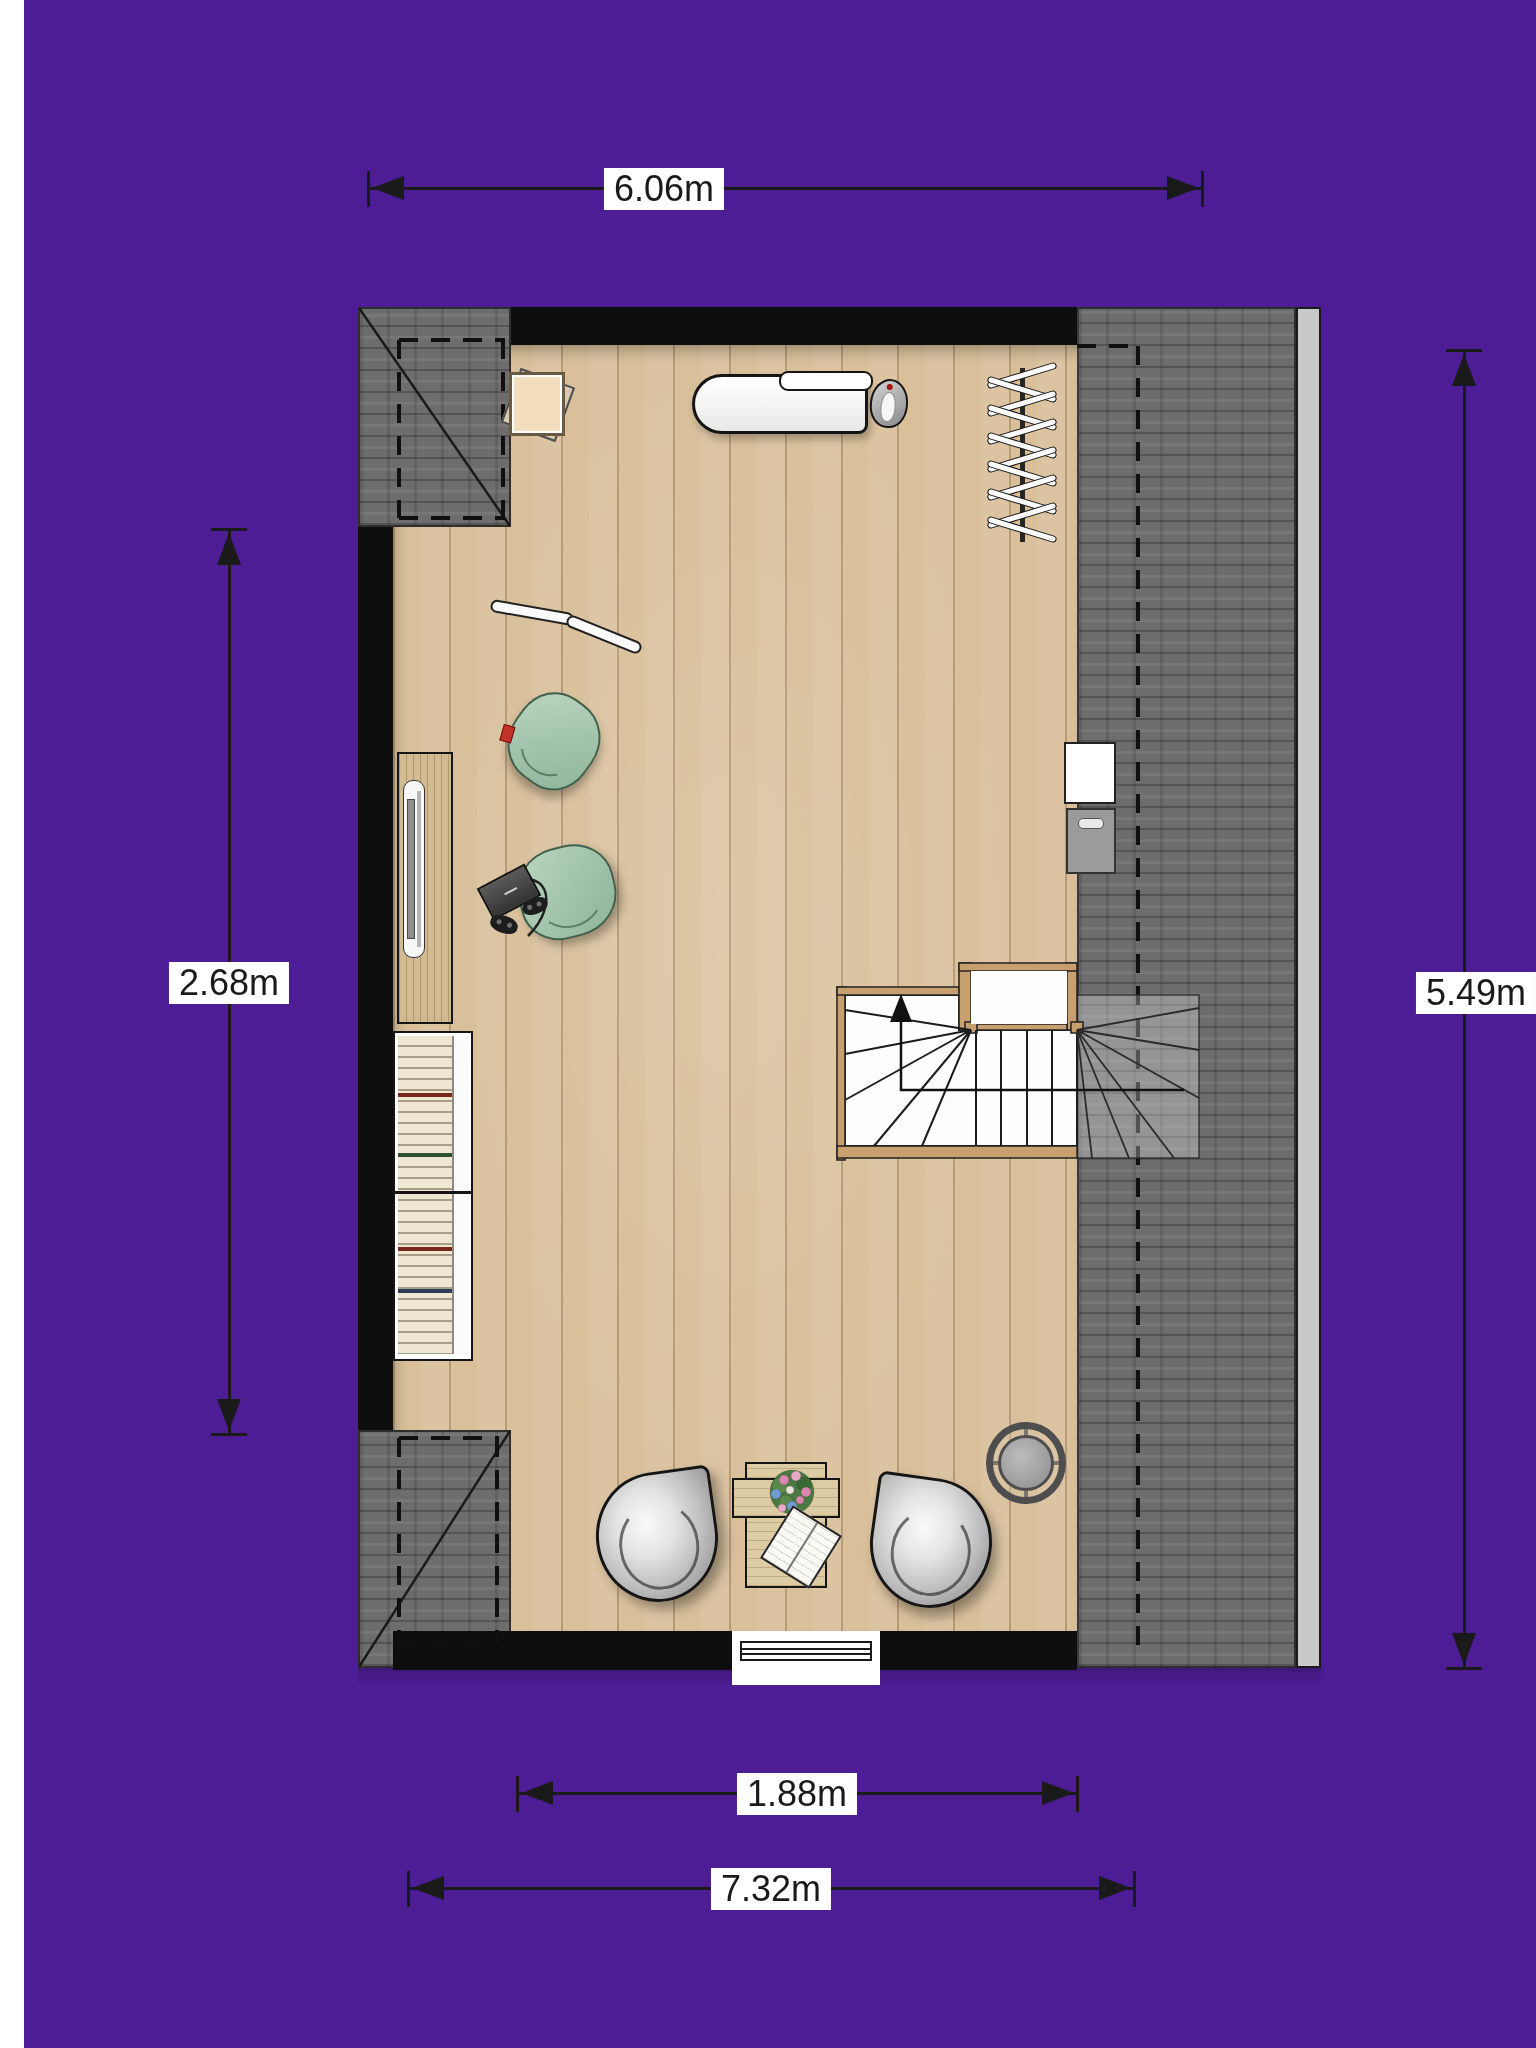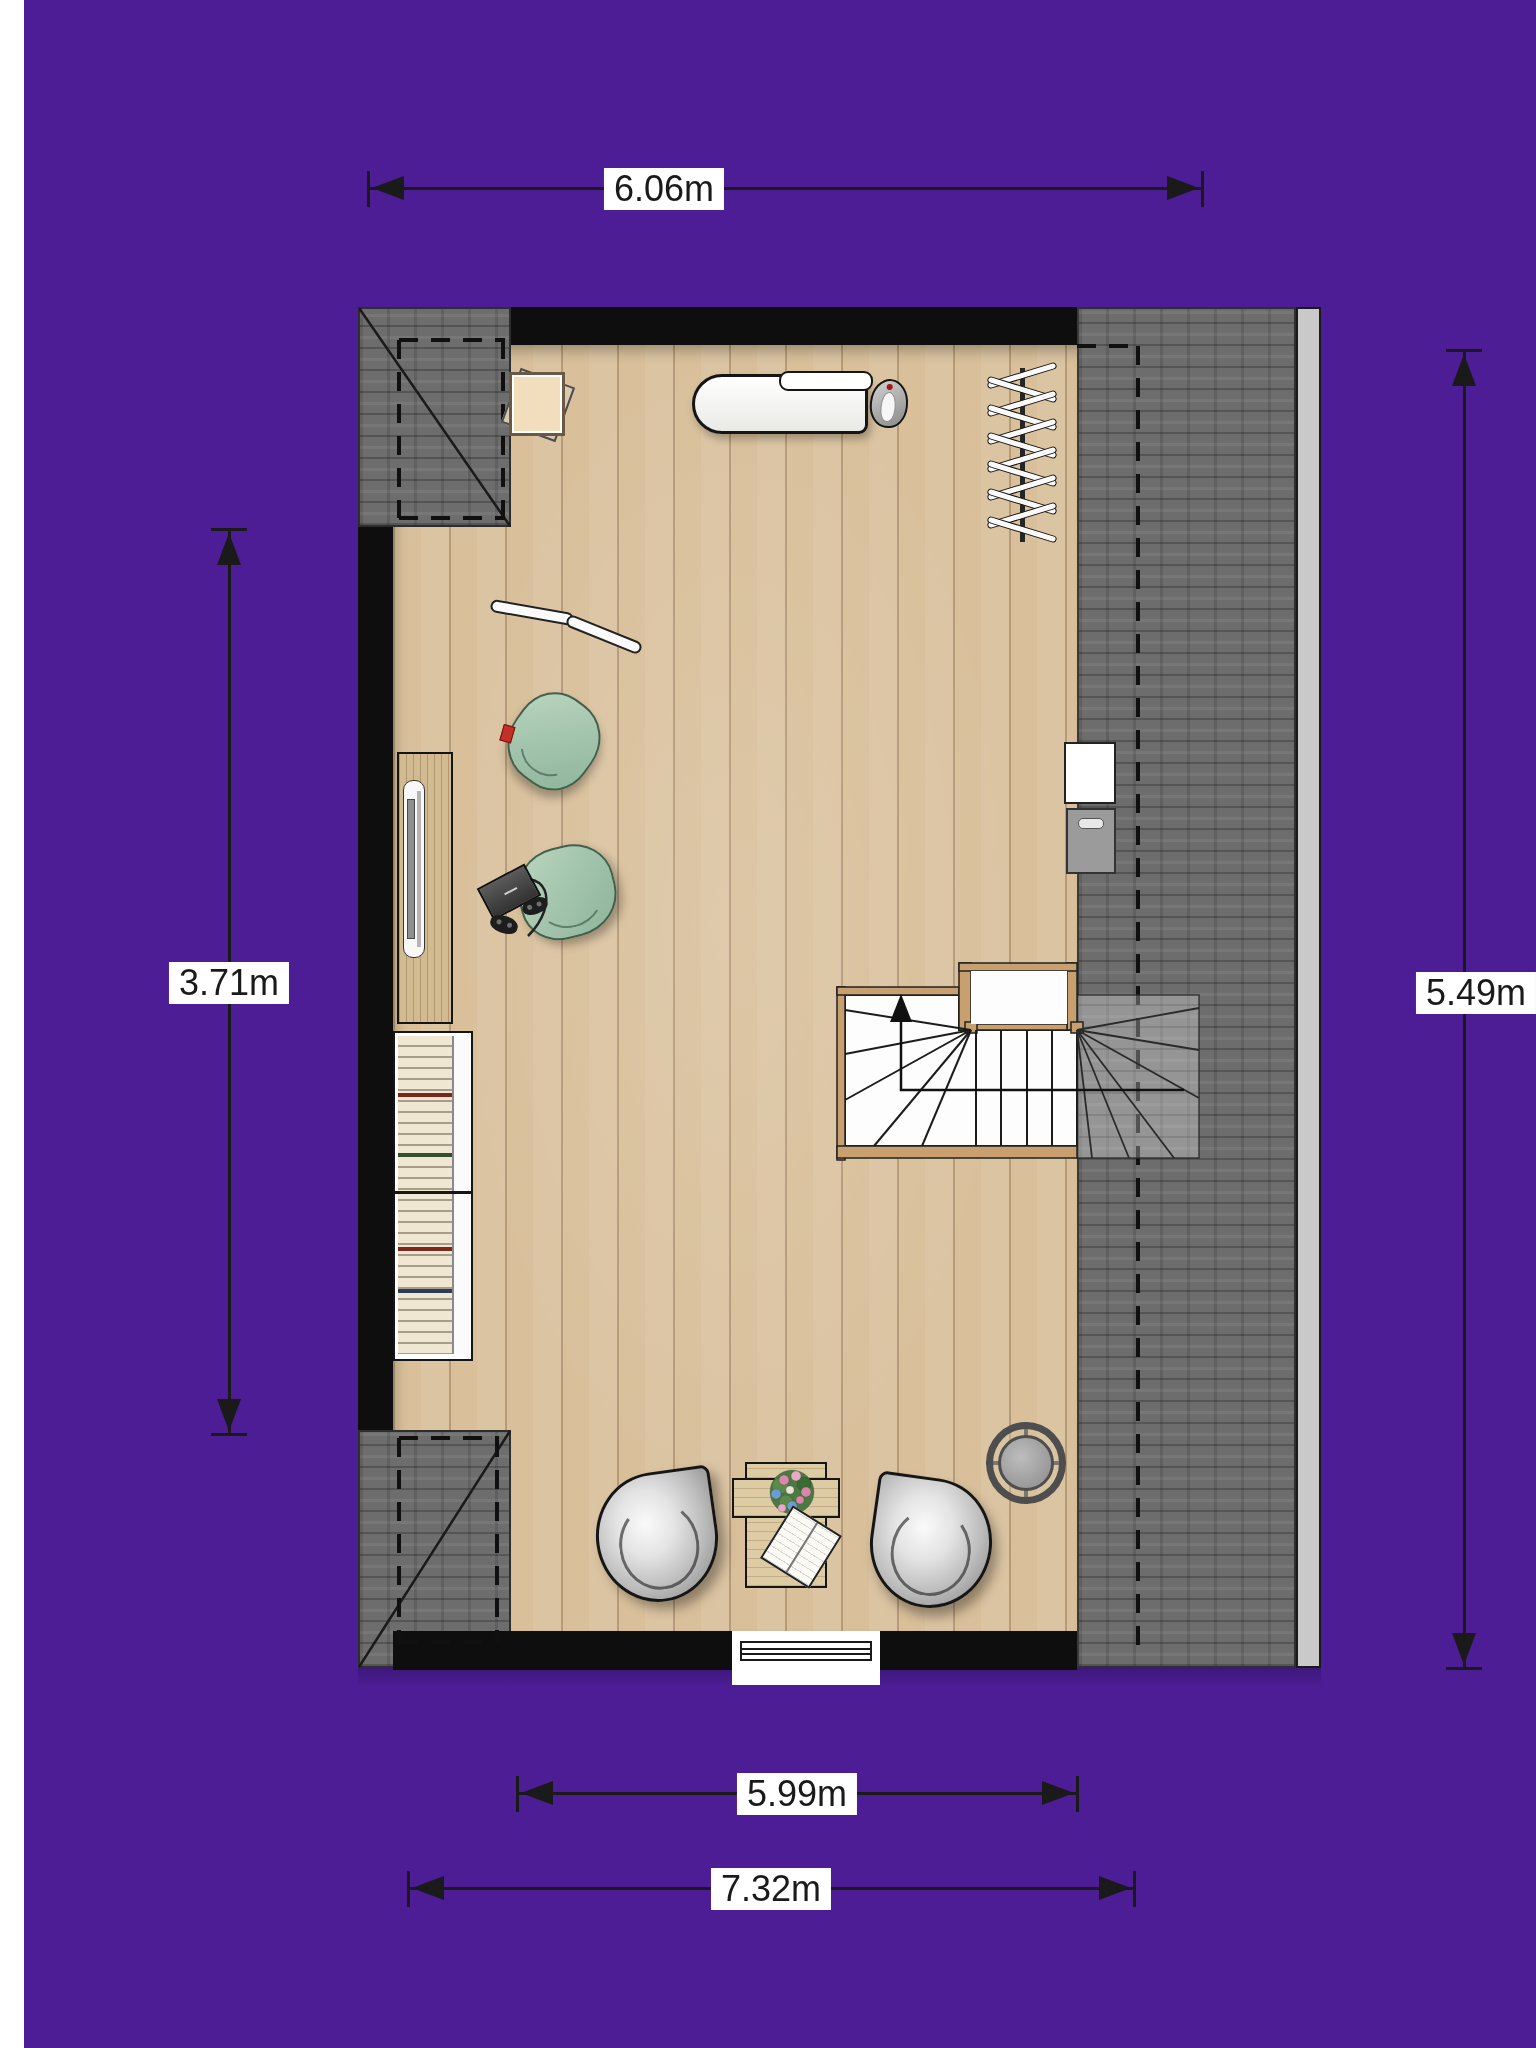--- a/index.html
+++ b/index.html
@@ -274,35 +274,35 @@
   <div class="abs tri" style="left:348px;top:176px;border-right:32px solid #1a1a1a;border-top:12px solid transparent;border-bottom:12px solid transparent;"></div>
   <div class="abs tick" style="left:1177px;top:171px;width:3px;height:36px;"></div>
   <div class="abs tri" style="left:1143px;top:176px;border-left:32px solid #1a1a1a;border-top:12px solid transparent;border-bottom:12px solid transparent;"></div>
   <div class="abs dim-label" style="left:640px;top:189px;">6.06m</div>
 
   <div class="abs dim" style="left:204px;top:530px;width:3px;height:904px;"></div>
   <div class="abs tick" style="left:187px;top:528px;width:36px;height:3px;"></div>
   <div class="abs tri" style="left:193px;top:533px;border-bottom:32px solid #1a1a1a;border-left:12px solid transparent;border-right:12px solid transparent;"></div>
   <div class="abs tick" style="left:187px;top:1433px;width:36px;height:3px;"></div>
   <div class="abs tri" style="left:193px;top:1399px;border-top:32px solid #1a1a1a;border-left:12px solid transparent;border-right:12px solid transparent;"></div>
-  <div class="abs dim-label" style="left:205px;top:983px;">3.71m</div>
+  <div class="abs dim-label" style="left:205px;top:983px;">2.68m</div>
 
   <div class="abs dim" style="left:1439px;top:351px;width:3px;height:1317px;"></div>
   <div class="abs tick" style="left:1422px;top:349px;width:36px;height:3px;"></div>
   <div class="abs tri" style="left:1428px;top:354px;border-bottom:32px solid #1a1a1a;border-left:12px solid transparent;border-right:12px solid transparent;"></div>
   <div class="abs tick" style="left:1422px;top:1667px;width:36px;height:3px;"></div>
   <div class="abs tri" style="left:1428px;top:1633px;border-top:32px solid #1a1a1a;border-left:12px solid transparent;border-right:12px solid transparent;"></div>
   <div class="abs dim-label" style="left:1452px;top:993px;">5.49m</div>
 
   <div class="abs dim" style="left:494px;top:1792px;width:559px;height:3px;"></div>
   <div class="abs tick" style="left:492px;top:1776px;width:3px;height:36px;"></div>
   <div class="abs tri" style="left:497px;top:1781px;border-right:32px solid #1a1a1a;border-top:12px solid transparent;border-bottom:12px solid transparent;"></div>
   <div class="abs tick" style="left:1052px;top:1776px;width:3px;height:36px;"></div>
   <div class="abs tri" style="left:1018px;top:1781px;border-left:32px solid #1a1a1a;border-top:12px solid transparent;border-bottom:12px solid transparent;"></div>
-  <div class="abs dim-label" style="left:773px;top:1794px;">5.99m</div>
+  <div class="abs dim-label" style="left:773px;top:1794px;">1.88m</div>
 
   <div class="abs dim" style="left:385px;top:1887px;width:725px;height:3px;"></div>
   <div class="abs tick" style="left:383px;top:1871px;width:3px;height:36px;"></div>
   <div class="abs tri" style="left:388px;top:1876px;border-right:32px solid #1a1a1a;border-top:12px solid transparent;border-bottom:12px solid transparent;"></div>
   <div class="abs tick" style="left:1109px;top:1871px;width:3px;height:36px;"></div>
   <div class="abs tri" style="left:1075px;top:1876px;border-left:32px solid #1a1a1a;border-top:12px solid transparent;border-bottom:12px solid transparent;"></div>
   <div class="abs dim-label" style="left:747px;top:1889px;">7.32m</div>
 
 </div>
 

